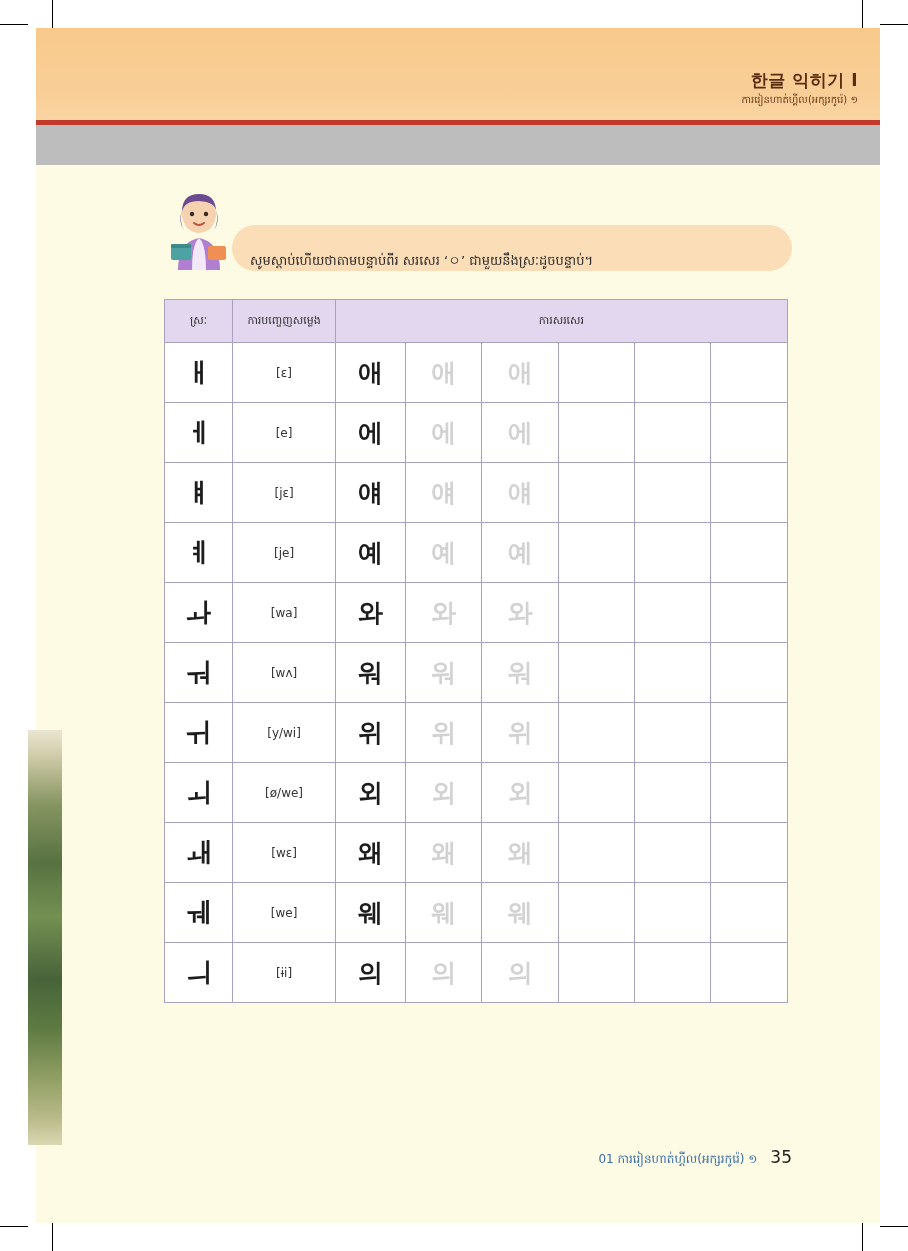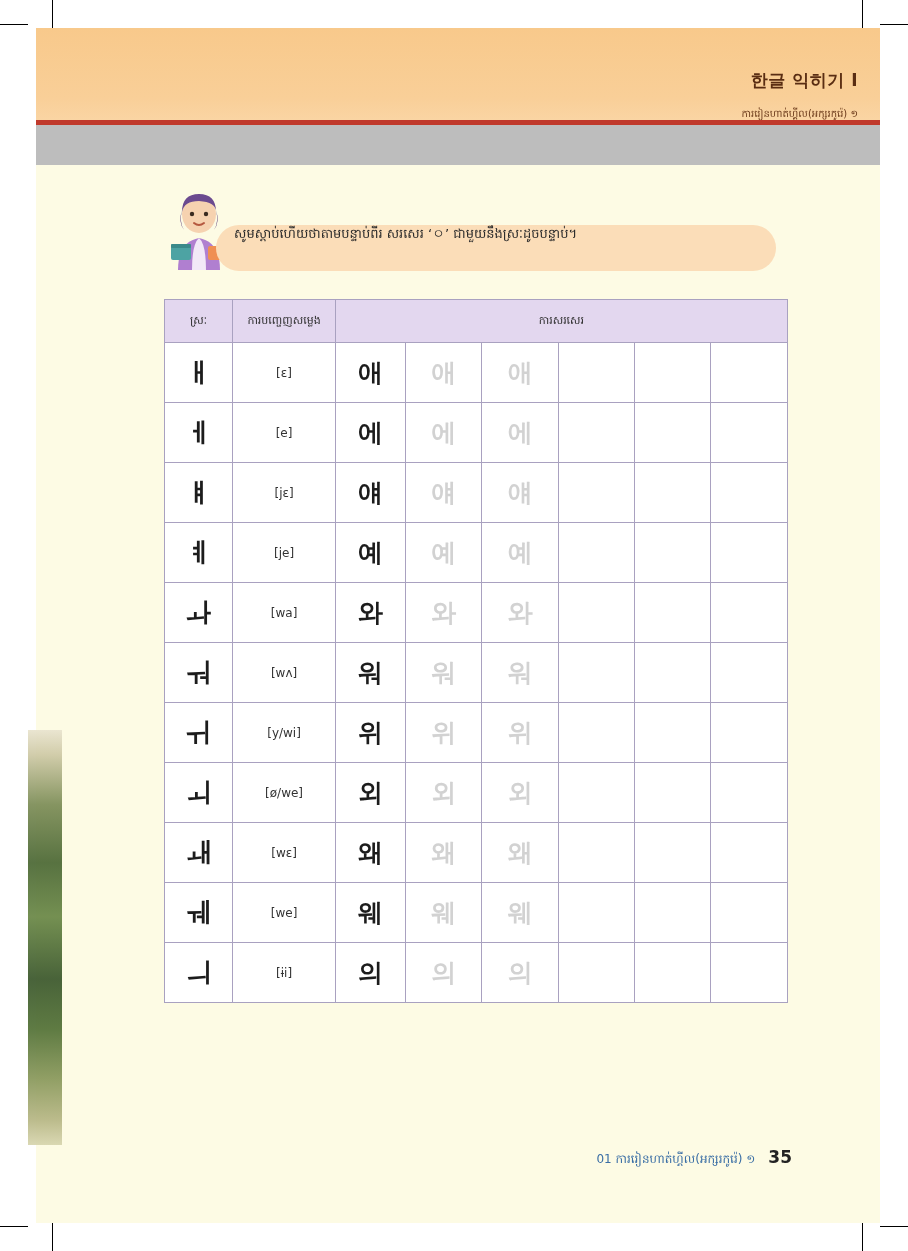--- a/index.html
+++ b/index.html
@@ -64,21 +64,21 @@
   }
   .header-title-ko {
     font-size: 17px;
     font-weight: bold;
     color: #5a2d12;
     letter-spacing: 0.5px;
   }
   .header-title-km {
     font-size: 10px;
     color: #6b3a1a;
-    margin-top: 17px;
+    margin-top: 3px;
   }
   .header-rule {
     position: absolute;
     left: 36px; top: 120px;
     width: 844px; height: 5px;
     background: #c0392b;
   }
   .header-gray {
     position: absolute;
     left: 36px; top: 125px;
@@ -107,26 +107,26 @@
   }
 
   
   .teacher-icon {
     position: absolute;
     left: 168px; top: 192px;
     width: 62px; height: 78px;
   }
   .instruction-bar {
     position: absolute;
-    left: 216px; top: 225px;
+    left: 232px; top: 225px;
     width: 560px; height: 46px;
     background: #fbddb8;
     border-radius: 23px;
     display: flex;
-    align-items: flex-start;
+    align-items: flex-end;
     padding-left: 18px;
     box-sizing: border-box;
   }
   .instruction-text {
     font-size: 13px;
     color: #2b2b2b;
   }
 
   
   .vowel-table {
@@ -186,21 +186,21 @@
     right: 116px; bottom: 82px;
     font-size: 12px;
     color: #3a6ea5;
     display: flex;
     align-items: baseline;
     gap: 13px;
   }
   .footer-page {
     font-size: 17px;
     color: #222;
-    font-weight: bold;
+    font-weight: normal;
   }
 </style>
 </head>
 <body>
 
 <div class="page">
 
   <div class="white-left"></div>
   <div class="white-right"></div>
   <div class="white-top"></div>

